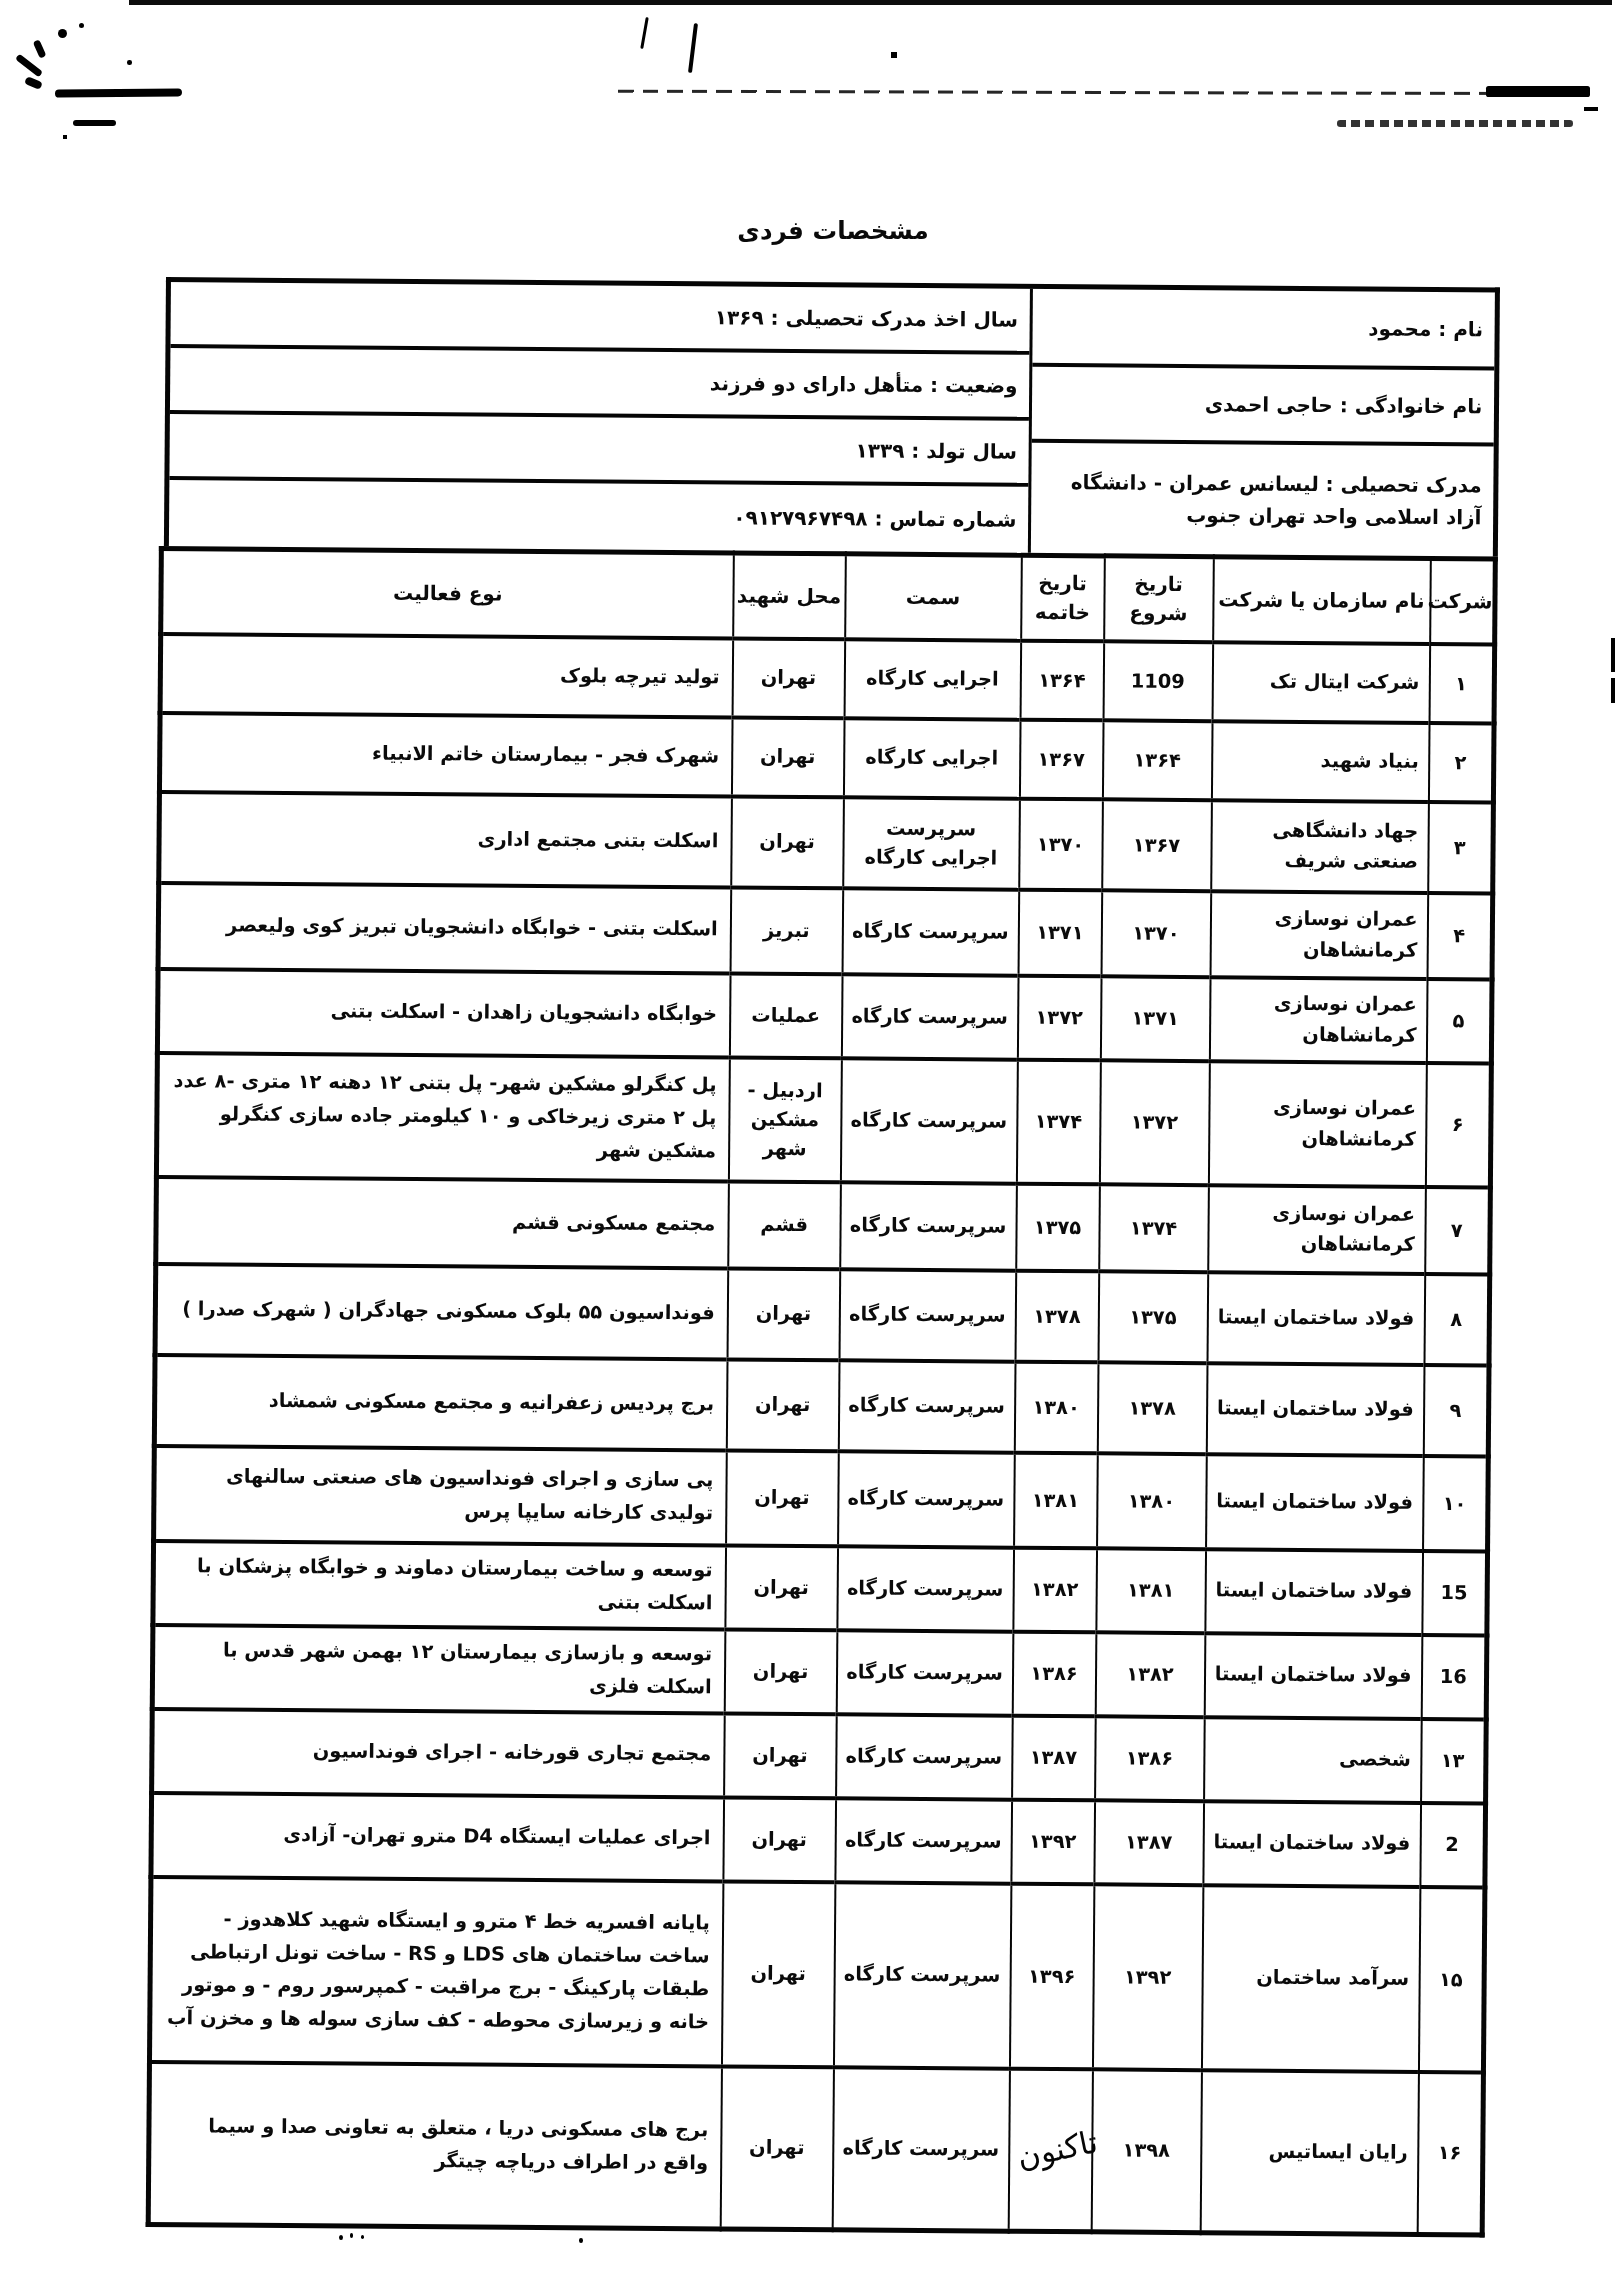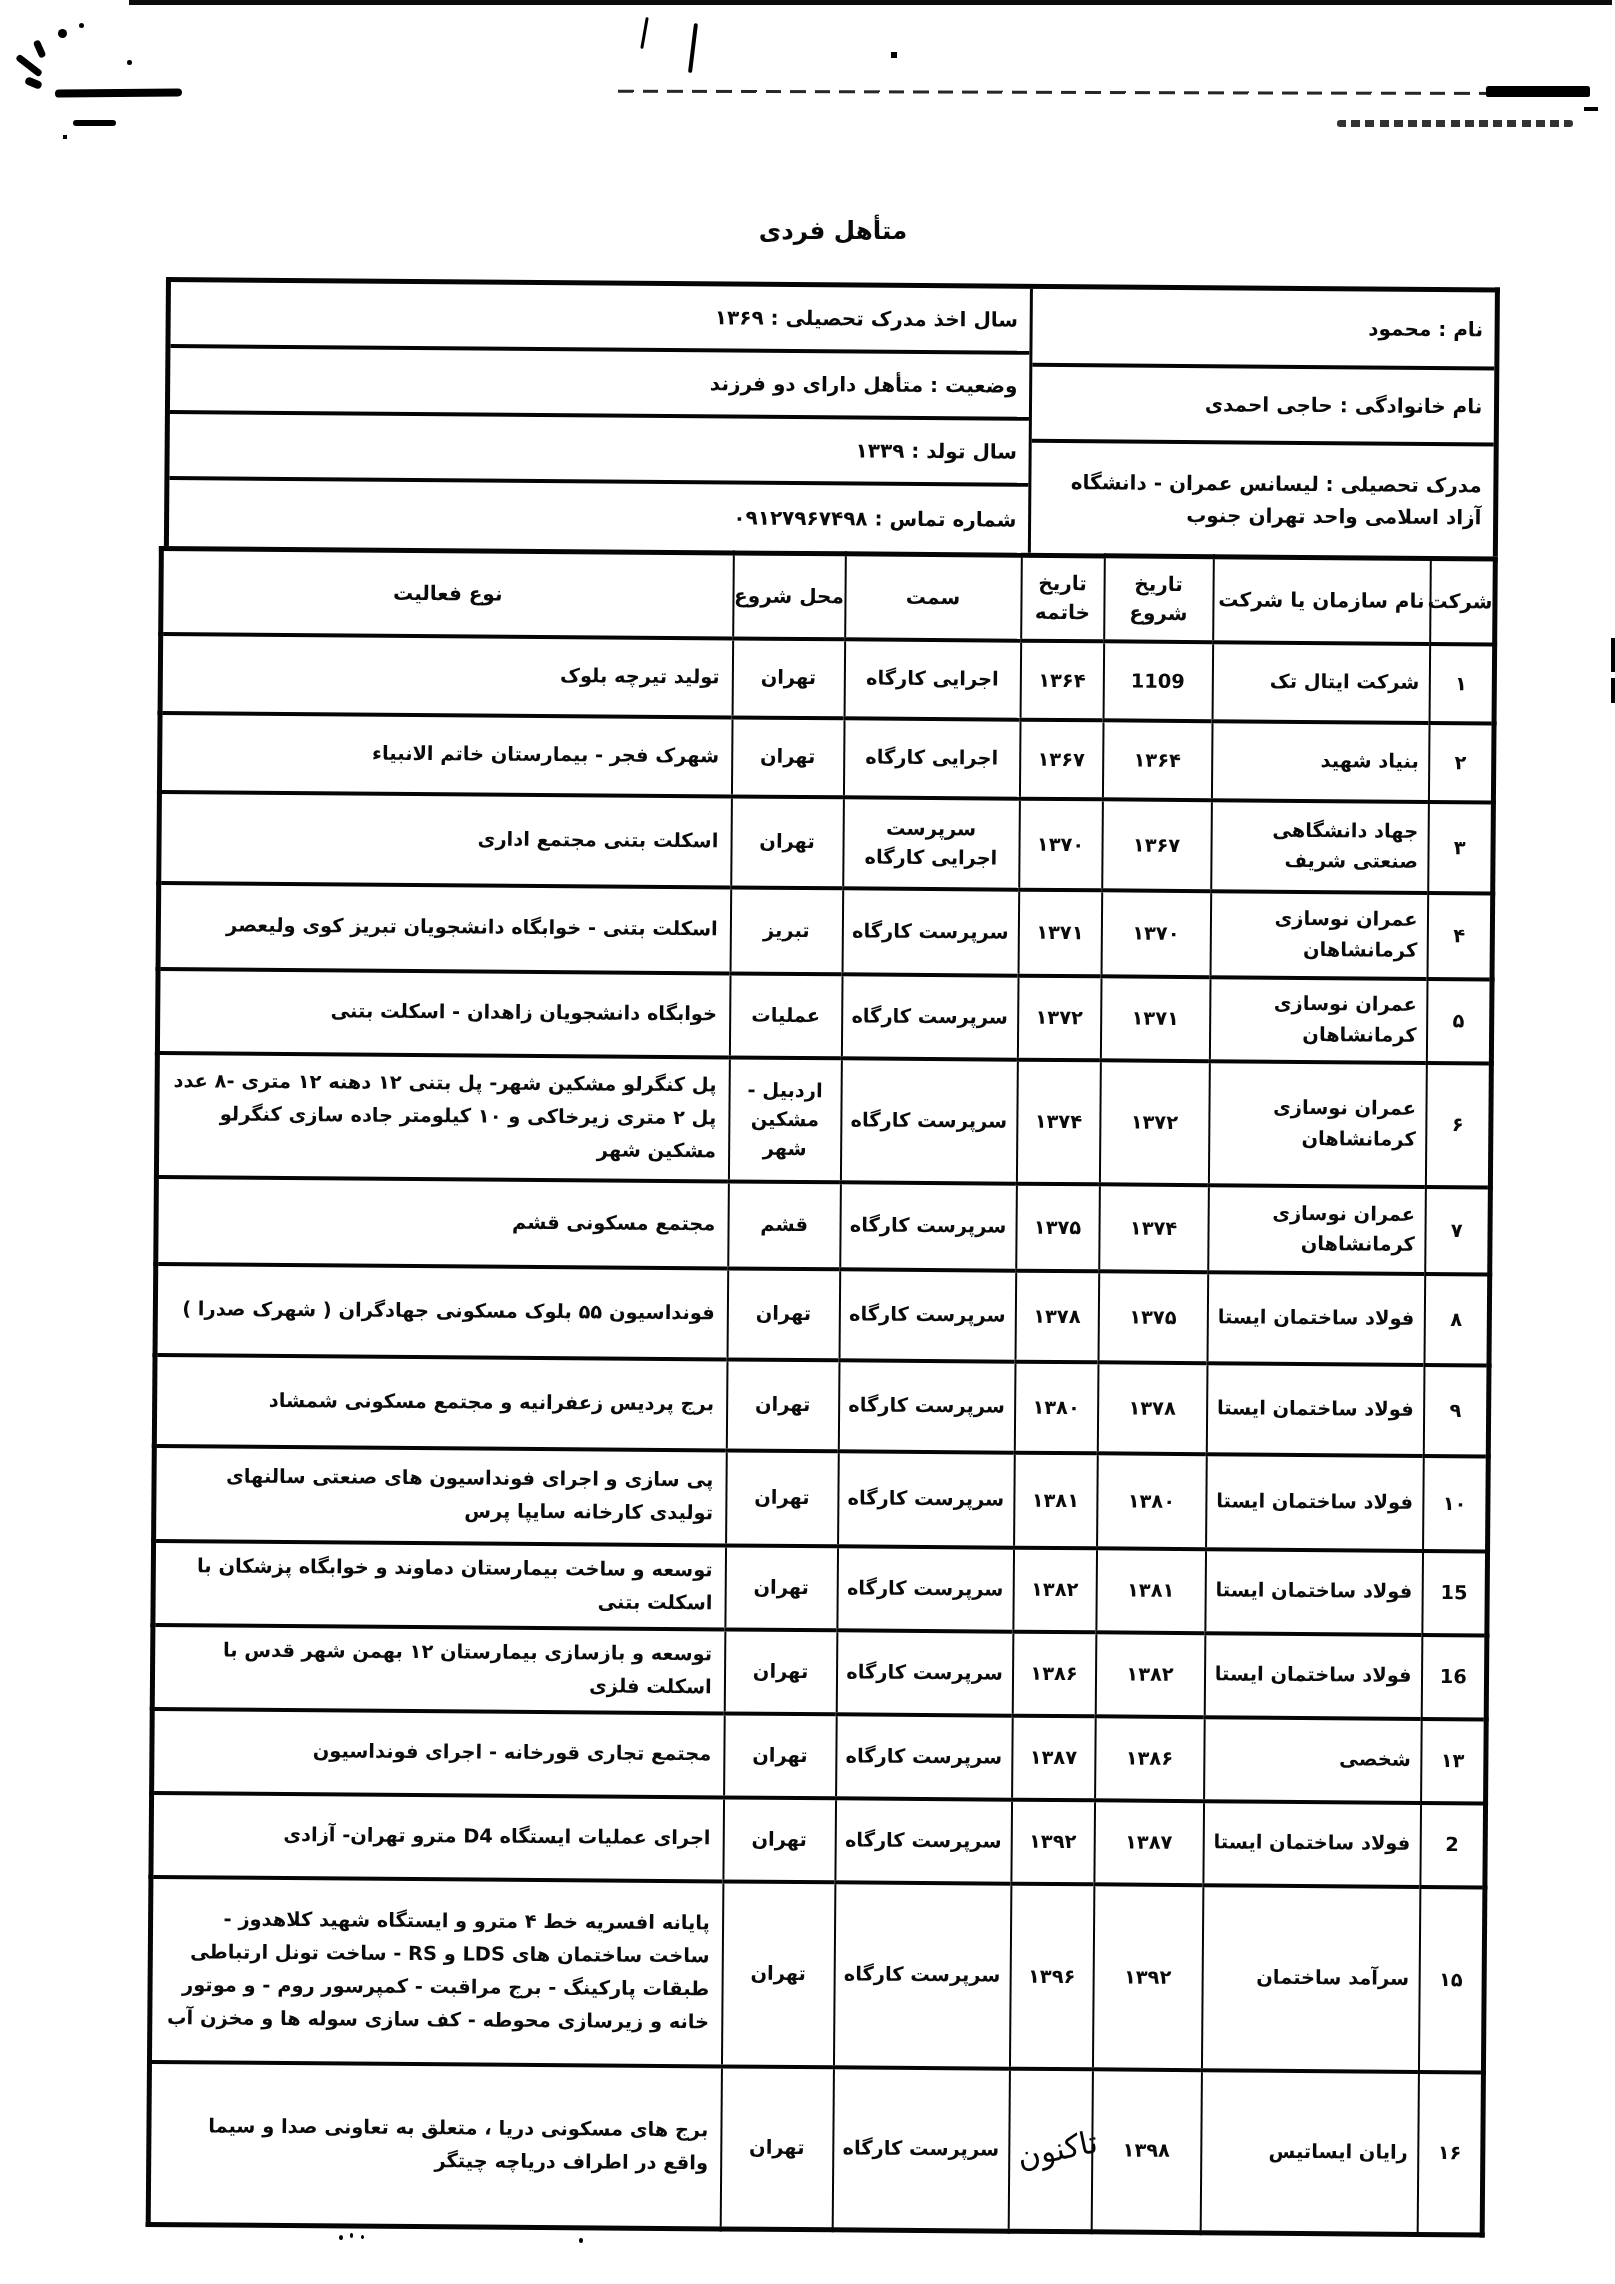--- a/index.html
+++ b/index.html
@@ -103,21 +103,21 @@
   <div class="art r5slash"></div>
   <div class="art bd1 round"></div>
   <div class="art bd2 round"></div>
   <div class="art bd3 round"></div>
   <div class="art bd4 round"></div>
   <div class="art bd5 round"></div>
   <div class="art md1"></div>
   <div class="art md2"></div>
   <div class="art md3"></div>
 
-  <div class="doc-title">متأهل فردی</div>
+  <div class="doc-title">مشخصات فردی</div>
 
   <div class="sheet">
 
     <div class="head-box">
       <div class="head-right" id="head-right">
           <div class="head-row" style="height: 78px;">نام : محمود</div>
           <div class="head-row" style="height: 76px;">نام خانوادگی : حاجی احمدی</div>
           <div class="head-row" style="height: 110px;">مدرک تحصیلی : لیسانس عمران - دانشگاه آزاد اسلامی واحد تهران جنوب</div>
         </div>
       <div class="head-left" id="head-left">
@@ -140,21 +140,21 @@
       </colgroup>
       <thead>
         <tr>
           <th>شرکت</th>
           <th>نام سازمان یا شرکت</th>
           <th>تاریخ
 شروع</th>
           <th>تاریخ
 خاتمه</th>
           <th>سمت</th>
-          <th>محل شروع</th>
+          <th>محل شهید</th>
           <th>نوع فعالیت</th>
         </tr>
       </thead>
       <tbody id="jobs-body">
           <tr style="height: 79px;">
     <td class="c-num">۱</td>
     <td class="c-org">شرکت ایتال تک</td>
     <td class="c-date">1109</td>
     <td class="c-date">۱۳۶۴</td>
     <td class="c-pos">اجرایی کارگاه</td>

